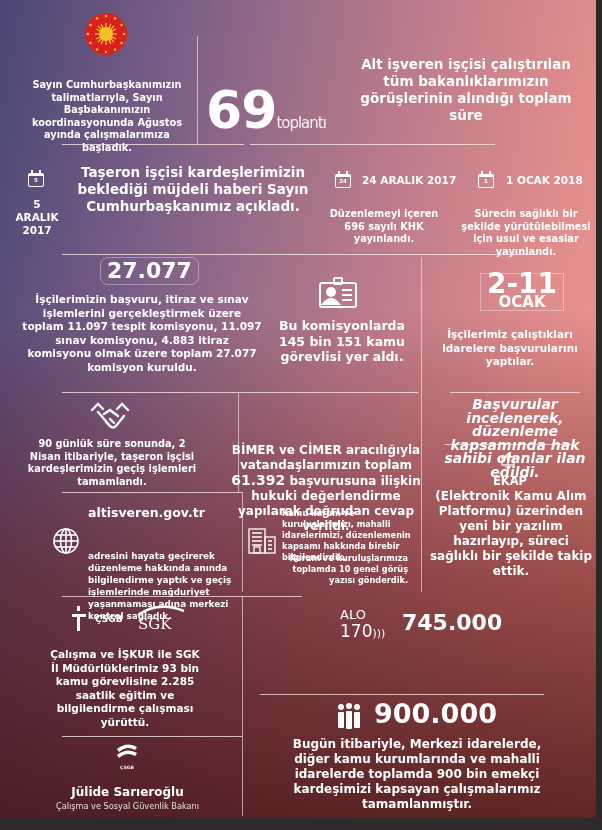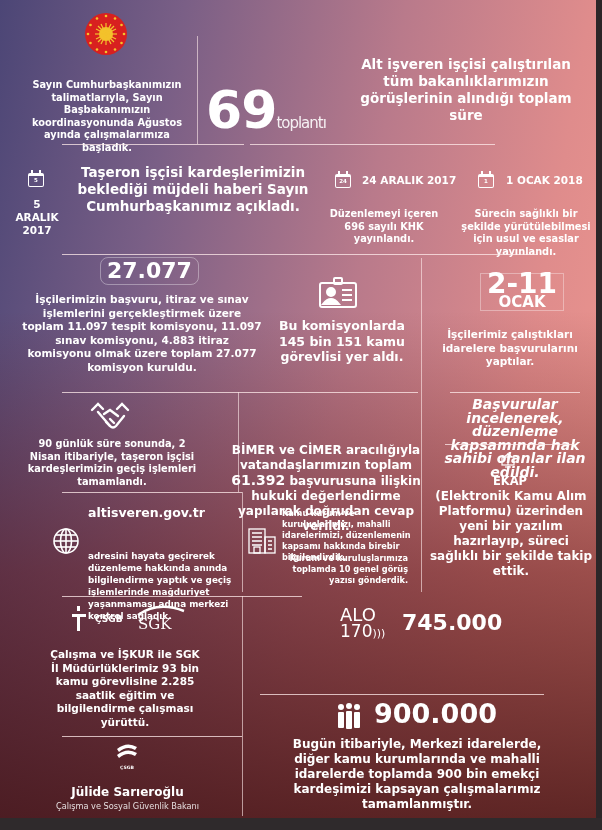--- a/index.html
+++ b/index.html
@@ -195,21 +195,21 @@
   </div>
   <div class="abs" style="left:134px;top:605px;width:52px;height:30px;">
     <svg width="52" height="12" viewBox="0 0 52 12" style="position:absolute;left:0;top:0;">
         <path d="M4 10 Q24 -4 50 6" stroke="#fff" stroke-width="2.5" fill="none"></path>
       </svg>
     <span style="position:absolute;left:4px;top:10px;font-family:'DejaVu Serif',serif;font-size:15px;">SGK</span>
   </div>
   <div class="abs c b" style="left:50px;top:648px;width:150px;font-size:10.5px;line-height:13.5px;">Çalışma ve İŞKUR ile SGK İl Müdürlüklerimiz 93 bin kamu görevlisine 2.285 saatlik eğitim ve bilgilendirme çalışması yürüttü.</div>
 
   <div class="abs" style="left:340px;top:607px;font-family:'DejaVu Sans',sans-serif;line-height:16px;">
-    <div style="font-size:18px;">ALO</div>
+    <div style="font-size:13px;">ALO</div>
     <div style="font-size:17px;"><span>170</span><span style="font-size:11px;">)))</span></div>
   </div>
   <div class="abs b" style="left:402px;top:610px;font-size:22px;">745.000</div>
 
   <div class="hline" style="left:260px;top:694px;width:284px;"></div>
 
   <div class="abs" style="left:335px;top:703px;width:28px;height:26px;">
     <svg width="28" height="26" viewBox="0 0 28 26" fill="#fff">
       <circle cx="6" cy="4" r="3"></circle>
         <circle cx="14" cy="3" r="3"></circle>

